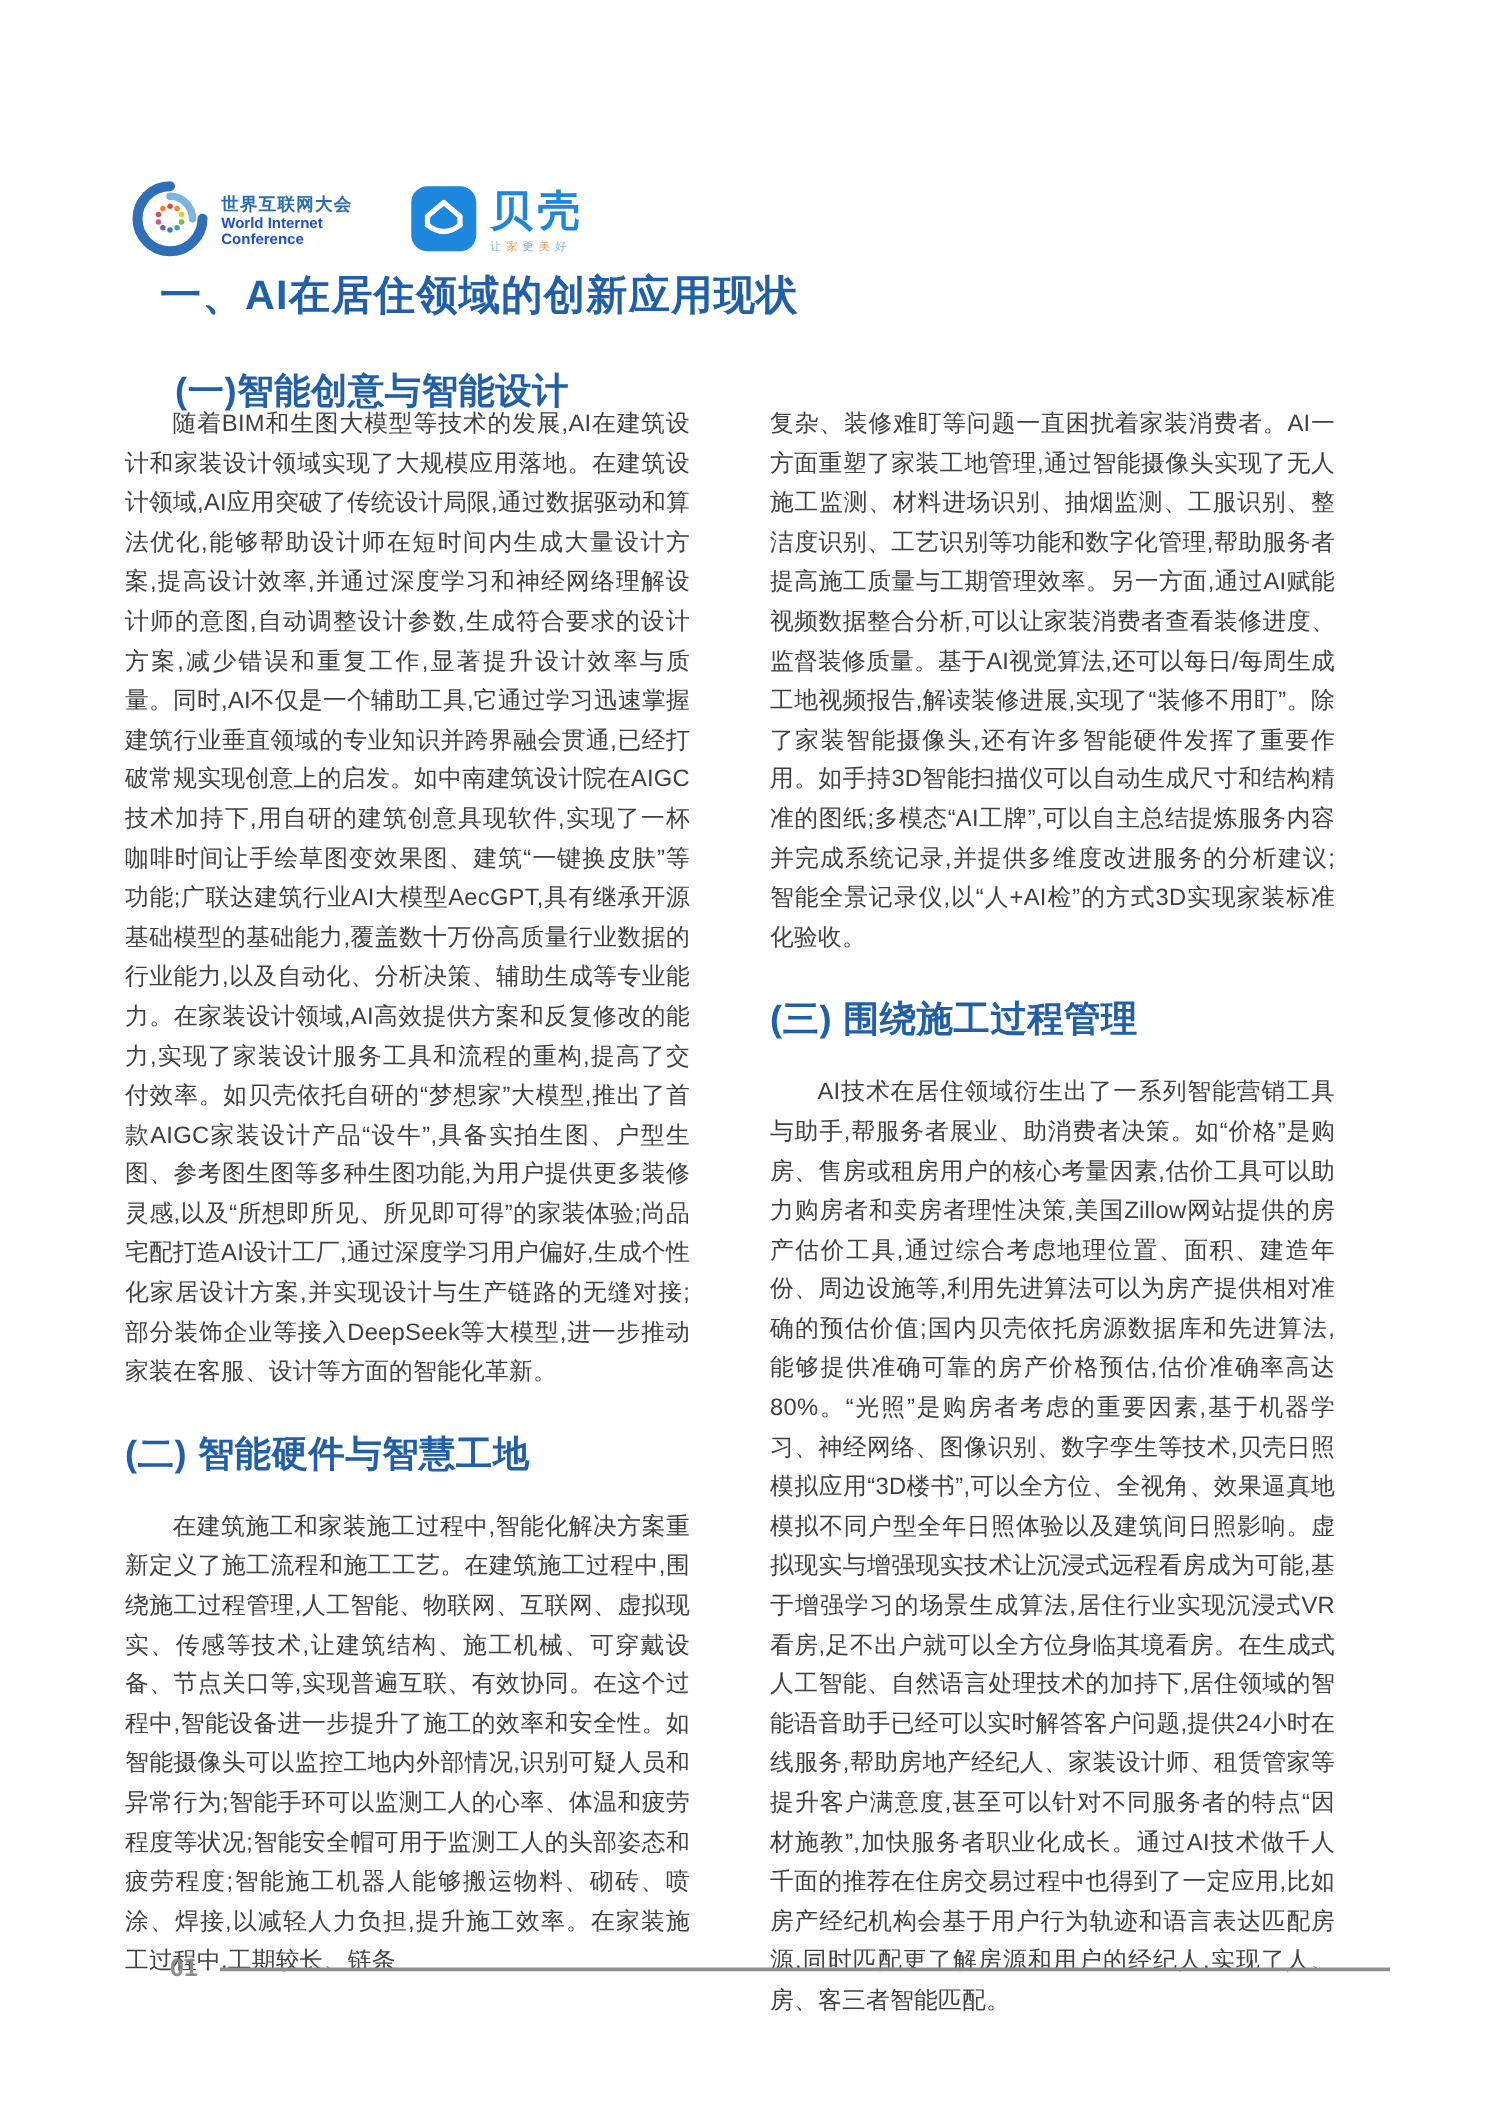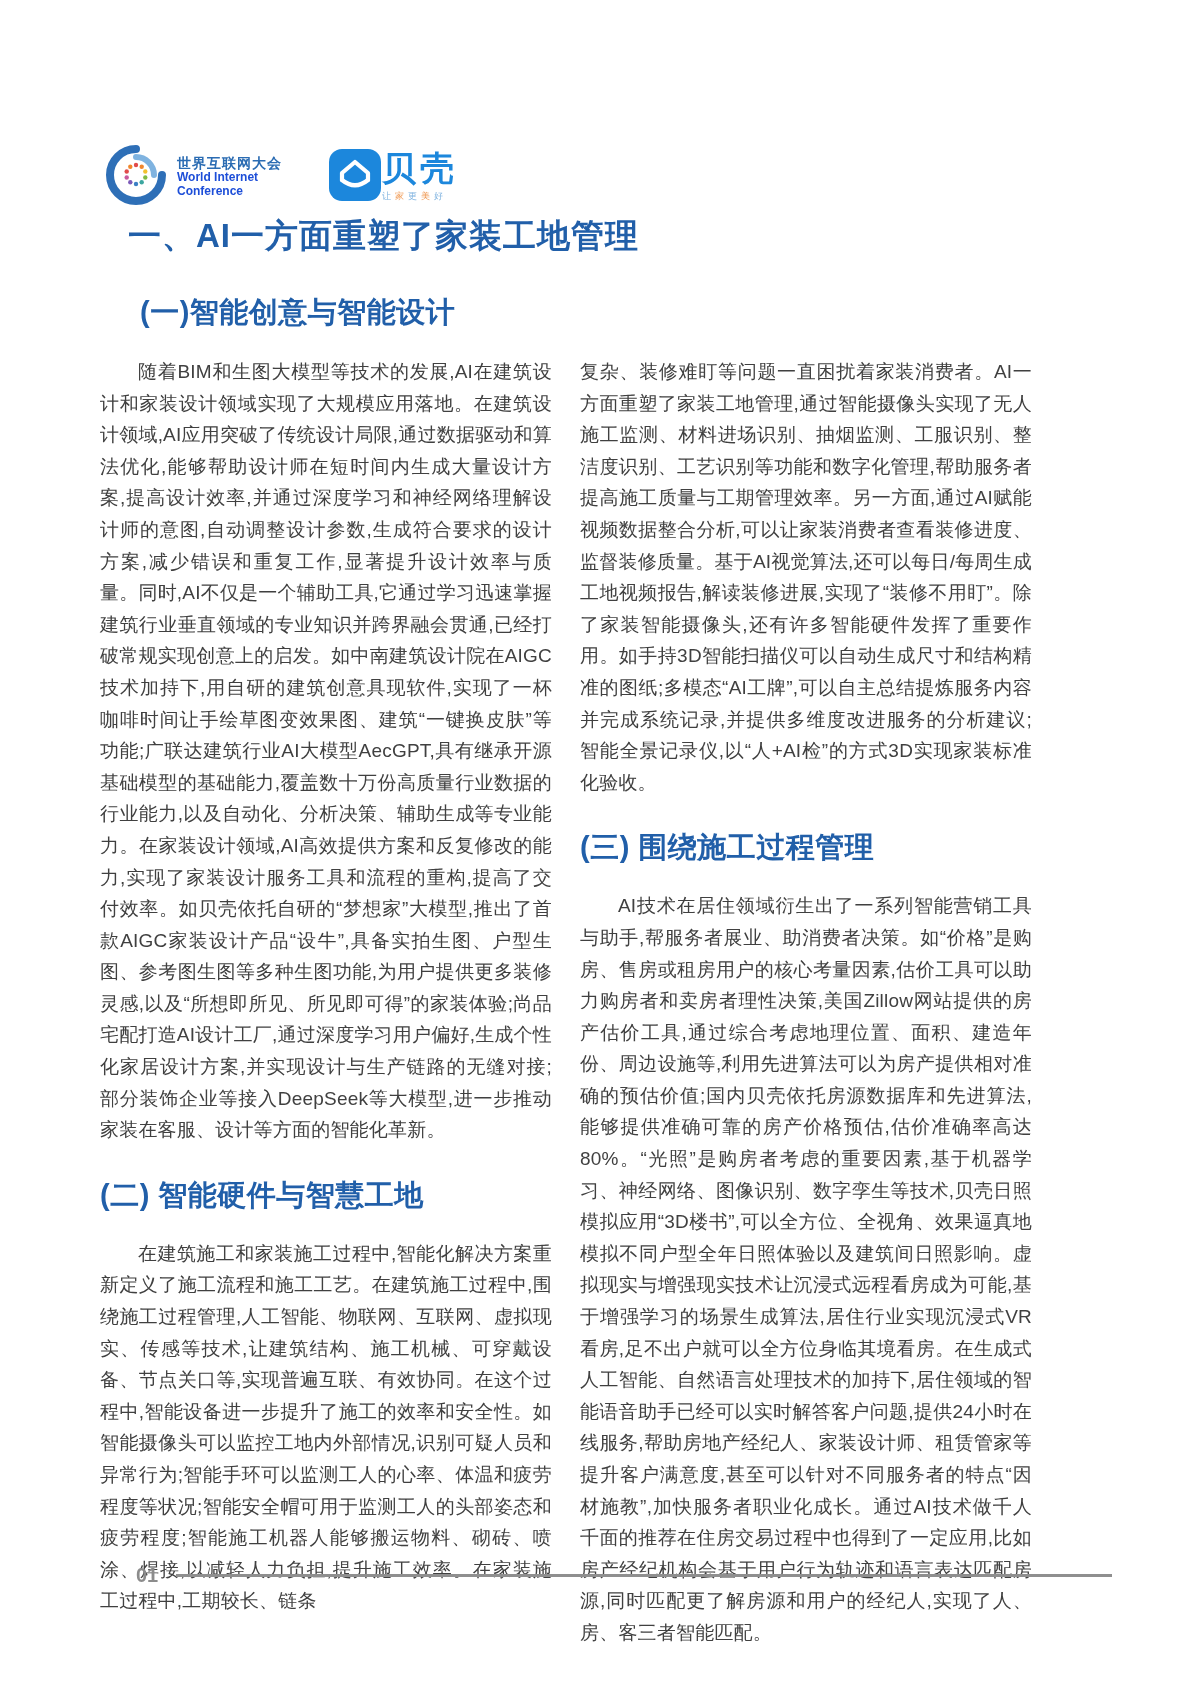--- a/index.html
+++ b/index.html
@@ -4,32 +4,32 @@
 <style>
   html,body{margin:0;padding:0;background:#ffffff;}
   .page{position:relative;width:1200px;height:1685px;background:#ffffff;overflow:hidden;
         font-family:"Liberation Sans","DejaVu Sans",sans-serif;}
   
   .logos{position:absolute;top:96px;left:105px;display:flex;align-items:center;gap:46px;margin-top:48px;}
   .wic{display:flex;align-items:center;gap:10px;}
   .wic-text{display:flex;flex-direction:column;line-height:1.12;}
   .wic-cn{font-size:14px;font-weight:bold;color:#2b6cb3;letter-spacing:1px;}
   .wic-en{font-size:12px;font-weight:bold;color:#1d4ed8;}
-  .beike{display:flex;align-items:center;}
+  .beike{display:flex;align-items:center;gap:10px;}
   .beike-txt{display:flex;flex-direction:column;align-items:flex-start;}
   .beike-name{font-size:34px;font-weight:bold;color:#1c87dc;letter-spacing:4px;line-height:1;}
   .beike-tagline{margin-top:5px;font-size:9px;letter-spacing:4px;display:flex;}
   .tg-b{color:#7fb3e0;} .tg-o{color:#f09a55;}
   
   .main-title{position:absolute;top:214px;left:128px;margin:0;font-size:33px;font-weight:bold;
               color:#215fa9;letter-spacing:1px;}
   .h2{font-size:29px;font-weight:bold;color:#215fa9;letter-spacing:0.5px;margin:16px;}
   .h2-first{position:absolute;top:277px;left:124px;}
   
-  .columns{position:absolute;top:356px;left:100px;display:flex;gap:28px;justify-content:space-between;}
+  .columns{position:absolute;top:324px;left:100px;display:flex;gap:64px;justify-content:space-between;}
   .col{width:452px;}
   .col p{margin:0;font-size:19px;line-height:31.6px;color:#404040;text-align:justify;
          letter-spacing:0.2px;}
   .col p.indent{text-indent:2em;}
   .col .h2{margin:30px 0 22px 0;}
   
   .footer{position:absolute;top:1564px;left:88px;right:88px;display:flex;align-items:center;gap:18px;margin-left:48px;}
   .pagenum{font-size:20px;font-weight:bold;color:#8c8c8c;}
   .rule{flex:1;height:3px;background:#8f8f8f;}
 </style>
@@ -79,21 +79,21 @@
           <span class="tg-b">让</span>
           <span class="tg-o">家</span>
           <span class="tg-b">更</span>
           <span class="tg-o">美</span>
           <span class="tg-b">好</span>
         </span>
       </div>
     </div>
   </div>
 
-  <h1 class="main-title">一、AI一方面重塑了家装工地管理</h1>
+  <h1 class="main-title">一、AI在居住领域的创新应用现状</h1>
 
   <h2 class="h2 h2-first">(一)智能创意与智能设计</h2>
 
   <div class="columns">
     <div class="col">
       <p class="indent">随着BIM和生图大模型等技术的发展,AI在建筑设计和家装设计领域实现了大规模应用落地。在建筑设计领域,AI应用突破了传统设计局限,通过数据驱动和算法优化,能够帮助设计师在短时间内生成大量设计方案,提高设计效率,并通过深度学习和神经网络理解设计师的意图,自动调整设计参数,生成符合要求的设计方案,减少错误和重复工作,显著提升设计效率与质量。同时,AI不仅是一个辅助工具,它通过学习迅速掌握建筑行业垂直领域的专业知识并跨界融会贯通,已经打破常规实现创意上的启发。如中南建筑设计院在AIGC技术加持下,用自研的建筑创意具现软件,实现了一杯咖啡时间让手绘草图变效果图、建筑“一键换皮肤”等功能;广联达建筑行业AI大模型AecGPT,具有继承开源基础模型的基础能力,覆盖数十万份高质量行业数据的行业能力,以及自动化、分析决策、辅助生成等专业能力。在家装设计领域,AI高效提供方案和反复修改的能力,实现了家装设计服务工具和流程的重构,提高了交付效率。如贝壳依托自研的“梦想家”大模型,推出了首款AIGC家装设计产品“设牛”,具备实拍生图、户型生图、参考图生图等多种生图功能,为用户提供更多装修灵感,以及“所想即所见、所见即可得”的家装体验;尚品宅配打造AI设计工厂,通过深度学习用户偏好,生成个性化家居设计方案,并实现设计与生产链路的无缝对接;部分装饰企业等接入DeepSeek等大模型,进一步推动家装在客服、设计等方面的智能化革新。</p>
       <h2 class="h2">(二) 智能硬件与智慧工地</h2>
       <p class="indent">在建筑施工和家装施工过程中,智能化解决方案重新定义了施工流程和施工工艺。在建筑施工过程中,围绕施工过程管理,人工智能、物联网、互联网、虚拟现实、传感等技术,让建筑结构、施工机械、可穿戴设备、节点关口等,实现普遍互联、有效协同。在这个过程中,智能设备进一步提升了施工的效率和安全性。如智能摄像头可以监控工地内外部情况,识别可疑人员和异常行为;智能手环可以监测工人的心率、体温和疲劳程度等状况;智能安全帽可用于监测工人的头部姿态和疲劳程度;智能施工机器人能够搬运物料、砌砖、喷涂、焊接,以减轻人力负担,提升施工效率。在家装施工过程中,工期较长、链条</p>
     </div>
     <div class="col">

